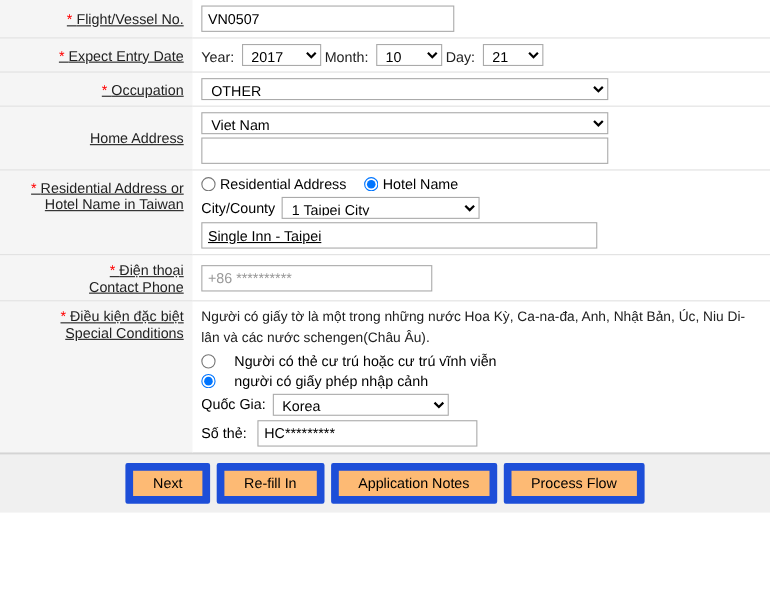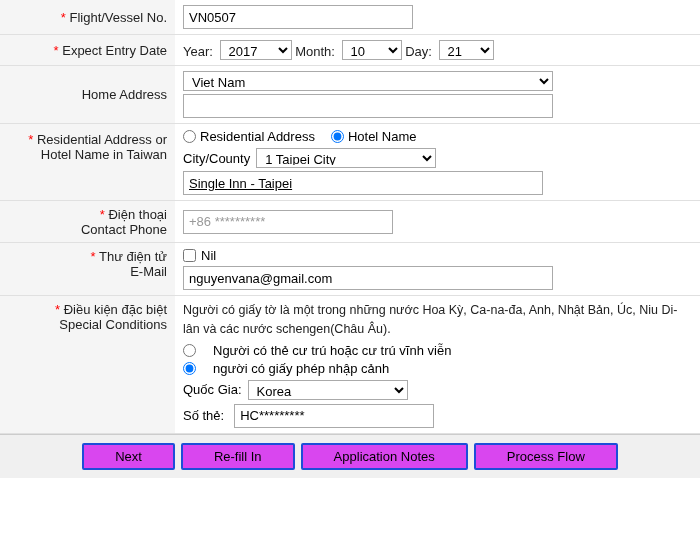--- a/index.html
+++ b/index.html
@@ -22,20 +22,21 @@
       vertical-align: middle;
     }
     .label-cell {
       width: 175px;
       text-align: right;
       padding-right: 10px;
       color: #222;
       font-size: 13px;
       background: #f5f5f5;
       vertical-align: middle;
+      text-decoration: underline;
     }
     .required::before {
       content: "* ";
       color: red;
     }
     .input-text {
       border: 1px solid #aaa;
       padding: 3px 5px;
       font-size: 13px;
       height: 24px;
@@ -71,24 +72,24 @@
     .so-the-row { display: flex; align-items: center; gap: 10px; margin-top: 4px; }
     .bottom-buttons {
       display: flex;
       justify-content: center;
       gap: 6px;
       padding: 8px;
       background: #f0f0f0;
       border-top: 1px solid #ccc;
     }
     .btn {
-      padding: 4px 31px;
-      font-size: 13px;
-      border: 2px solid #1d4ed8;
-      background: #d946ef;
+      padding: 4px 18px;
+      font-size: 13px;
+      border: 7px solid #1d4ed8;
+      background: #fdba74;
       cursor: pointer;
       border-radius: 2px;
     }
     .nil-row { display: flex; align-items: center; gap: 5px; margin-bottom: 3px; }
     .email-input { width: 370px; }
     .phone-input { width: 210px; }
     input[type="text"] {
       border: 1px solid #aaa;
       padding: 3px 5px;
       font-size: 13px;
@@ -130,20 +131,31 @@
         <option>1</option><option>2</option><option>3</option><option>4</option><option>5</option>
         <option>6</option><option>7</option><option>8</option><option>9</option><option>10</option>
         <option>11</option><option>12</option><option>13</option><option>14</option><option>15</option>
         <option>16</option><option>17</option><option>18</option><option>19</option><option>20</option>
         <option selected="">21</option><option>22</option><option>23</option><option>24</option><option>25</option>
         <option>26</option><option>27</option><option>28</option><option>29</option><option>30</option><option>31</option>
       </select>
     </td>
   </tr>
 
+  <tr>
+    <td class="label-cell required">Occupation</td>
+    <td>
+      <select class="select-full">
+        <option selected="">OTHER</option>
+        <option>STUDENT</option>
+        <option>BUSINESS</option>
+        <option>PROFESSIONAL</option>
+      </select>
+    </td>
+  </tr>
 
 
   <tr>
     <td class="label-cell">Home Address</td>
     <td>
       <select class="select-full">
         <option selected="">Viet Nam</option>
         <option>USA</option>
         <option>Japan</option>
         <option>Korea</option>
@@ -186,33 +198,20 @@
   <tr>
     <td class="label-cell required" style="vertical-align:top; padding-top:6px;">
       <span>Điện thoại</span><br>
       <span>Contact Phone</span>
     </td>
     <td>
       <input type="text" class="input-text phone-input" value="+86 **********" style="color: rgb(153, 153, 153);">
     </td>
   </tr>
 
-  <tr>
-    <td class="label-cell required" style="vertical-align:top; padding-top:6px;">
-      <span>Thư điện tử</span><br>
-      <span>E-Mail</span>
-    </td>
-    <td>
-      <div class="nil-row">
-        <input type="checkbox" style="">
-        <span>Nil</span>
-      </div>
-      <input type="text" class="input-text email-input" value="nguyenvana@gmail.com" style="">
-    </td>
-  </tr>
 
   <tr>
     <td class="label-cell required" style="vertical-align:top; padding-top:6px;">
       <span>Điều kiện đặc biệt</span><br>
       <span>Special Conditions</span>
     </td>
     <td>
       <div class="condition-text">Người có giấy tờ là một trong những nước Hoa Kỳ, Ca-na-đa, Anh, Nhật Bản, Úc, Niu Di-lân và các nước schengen(Châu Âu).</div>
       <div class="condition-radio-group">
         <label class="condition-radio-item">

